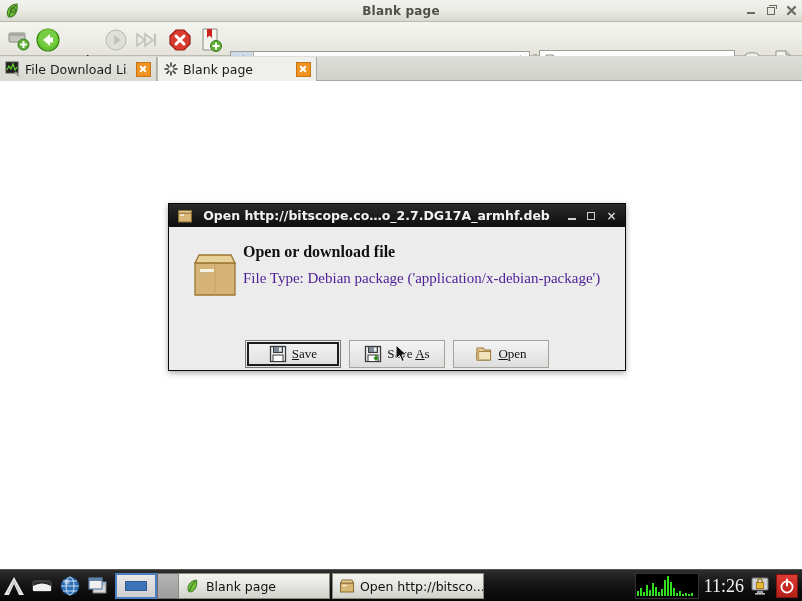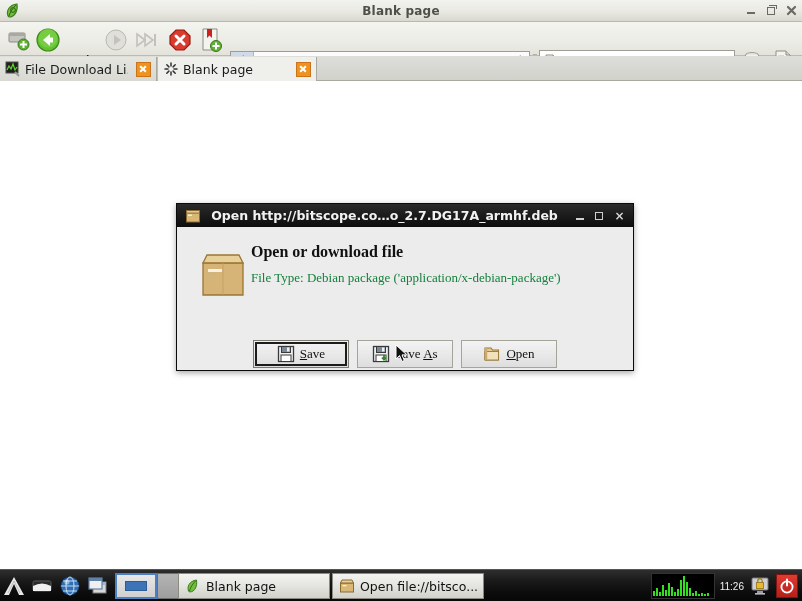--- a/index.html
+++ b/index.html
@@ -176,21 +176,21 @@
   
   .page {
     position: absolute; left: 0; top: 81px;
     width: 802px; height: 488px;
     background: #ffffff;
   }
 
   
   .dialog {
     position: absolute;
-    left: 176px; top: 203px;
+    left: 168px; top: 203px;
     width: 458px; height: 168px;
     background: #ececec;
     border: 1px solid #0a0a0a;
     box-sizing: border-box;
     box-shadow: 0 2px 6px rgba(0,0,0,0.35);
   }
   .dlg-titlebar {
     position: absolute; left: 0; top: 0; width: 456px; height: 23px;
     background: linear-gradient(to bottom,#2b2b2b 0%, #1b1b1b 50%, #0e0e0e 100%);
     display: flex; align-items: center;
@@ -215,21 +215,21 @@
   }
   .dlg-pkgicon {
     position: absolute; left: 22px; top: 22px; width: 48px; height: 50px;
   }
   .dlg-heading {
     position: absolute; left: 74px; top: 16px;
     font-size: 16px; font-weight: bold; color: #111;
   }
   .dlg-subtext {
     position: absolute; left: 74px; top: 43px;
-    font-size: 13px; color: #15803d;
+    font-size: 15px; color: #4c1d95;
   }
   .dlg-btnrow {
     position: absolute; left: 0; top: 112px;
     width: 456px; height: 30px;
     display: flex; align-items: center; justify-content: center; gap: 8px;
   }
   .btn {
     height: 28px;
     min-width: 96px;
     background: linear-gradient(to bottom,#f3f3f3 0%, #e9e9e9 50%, #dedede 100%);
@@ -299,21 +299,21 @@
   .taskbtn .ticon { width:16px;height:16px;flex:0 0 auto;}
 
   .systray {
     position: absolute; right: 4px; top: 3px;
     height: 26px; display: flex; align-items: center; gap: 5px;
   }
   .tray-graph {
     width: 62px; height: 24px; background: #000; border: 1px solid #333;
     position: relative; overflow: hidden;
   }
-  .clock { font-size: 10px; color: #f2f2f2; font-family: Liberation Sans, sans-serif;}
+  .clock { font-size: 18px; color: #f2f2f2; font-family: Liberation Serif, serif;}
   .tray-icon { width: 22px; height: 24px; display:flex;align-items:center;justify-content:center; cursor:pointer;}
   .power-btn {
     width: 22px; height: 24px;
     background: linear-gradient(to bottom,#e03b32,#b4201a);
     border: 1px solid #7d1511;
     box-sizing: border-box;
     display:flex;align-items:center;justify-content:center;
     cursor: pointer;
   }
 </style>
@@ -616,21 +616,21 @@
         <span>Blank page</span>
       </div>
       <div class="taskbtn">
         <span class="ticon">
           <svg width="16" height="16" viewBox="0 0 16 16">
             <rect x="1.5" y="5" width="13" height="9" fill="#d9b775" stroke="#8a6b30" stroke-width="1"></rect>
             <path d="M1.5 5 l1.5 -3 h10 l1.5 3 Z" fill="#e8d09a" stroke="#8a6b30" stroke-width="1"></path>
             <rect x="3.5" y="7" width="4" height="1.3" fill="#f6f1e3"></rect>
           </svg>
         </span>
-        <span>Open file://bitsco...</span>
+        <span>Open http://bitsco...</span>
       </div>
     </div>
 
     <div class="systray">
       <div class="tray-graph">
         <svg width="60" height="22" viewBox="0 0 60 22" preserveAspectRatio="none">
           <rect width="60" height="22" fill="#000"></rect>
           <g fill="#33e020">
             <rect x="1" y="17" width="2" height="5"></rect>
             <rect x="4" y="14" width="2" height="8"></rect>

